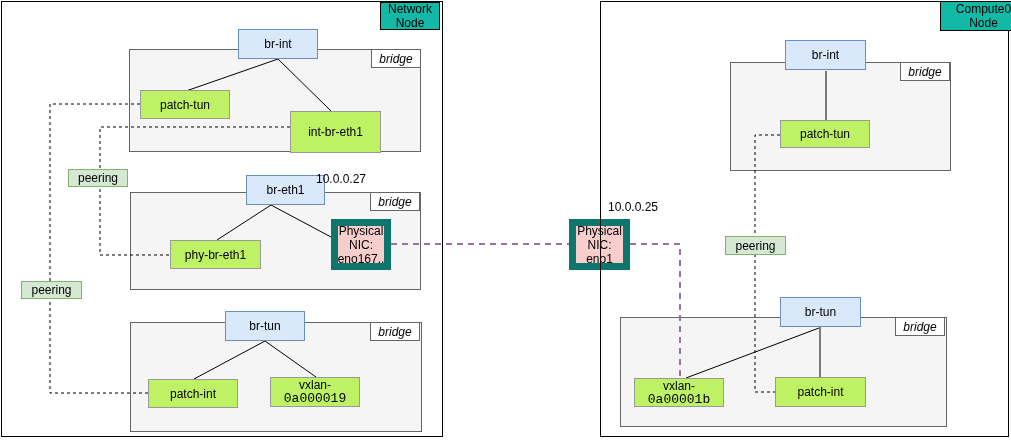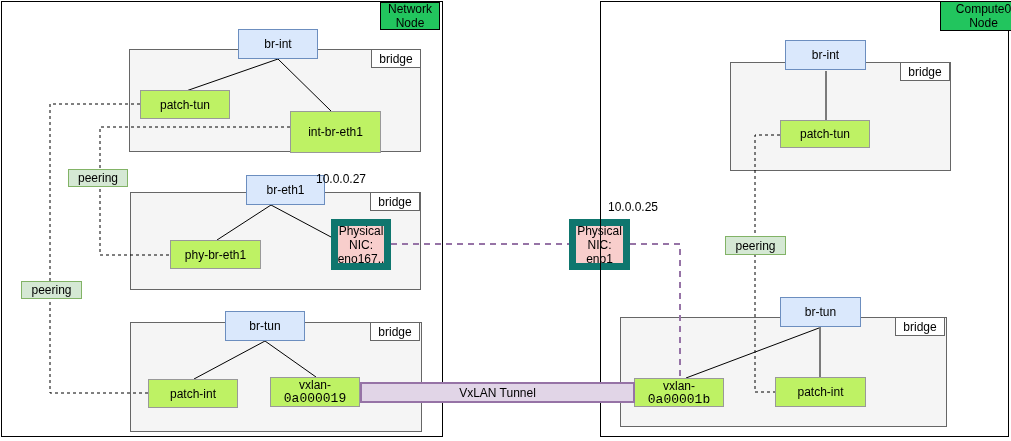--- a/index.html
+++ b/index.html
@@ -3,23 +3,23 @@
 <meta charset="utf-8">
 <style>
   html,body{margin:0;padding:0;background:#fff;}
   #canvas{
     position:relative;width:1011px;height:441px;background:#fff;overflow:hidden;
     font-family:"Liberation Sans",sans-serif;font-size:12px;color:#000;
   }
   .abs{position:absolute;box-sizing:border-box;}
   .txt{display:flex;align-items:center;justify-content:center;text-align:center;line-height:14px;}
   .node-box{background:#fff;border:1.5px solid #000;z-index:0;}
-  .node-title{background:#22c55e;border:1px solid #000;z-index:12;}
+  .node-title{background:#14b8a6;border:1px solid #000;z-index:12;}
   .container{background:#f5f5f5;border:1px solid #666;z-index:1;}
-  .tab{background:#fff;border:1px solid #666;z-index:2;}
+  .tab{background:#fff;border:1px solid #666;z-index:2;font-style:italic;}
   .blue{background:#dae8fc;border:1px solid #6c8ebf;z-index:10;}
   .port{background:#bef264;border:1px solid #999;z-index:10;}
   .red{background:#f8cecc;border:7px solid #0f766e;z-index:10;}
   .green{background:#d5e8d4;border:1px solid #82b366;z-index:10;}
   .ip{z-index:10;display:flex;align-items:center;}
   .mono{font-family:"Liberation Mono",monospace;font-size:13px;}
   #wires{position:absolute;left:0;top:0;z-index:3;pointer-events:none;}
   .band{background:#e1d5e7;border:2px solid #9673a6;z-index:30;}
   .border-overlay{background:#000;width:1px;z-index:31;}
 </style>
@@ -91,15 +91,14 @@
   <div class="abs port txt" style="left:634px;top:378px;width:90px;height:29px;flex-direction:column;">
     <span>vxlan-</span>
     <span class="mono">0a00001b</span>
   </div>
   <div class="abs port txt" style="left:775px;top:377px;width:91px;height:30px;">patch-int</div>
 
   <div class="abs green txt" style="left:68px;top:169px;width:60px;height:18px;">peering</div>
   <div class="abs green txt" style="left:21px;top:281px;width:61px;height:18px;">peering</div>
   <div class="abs green txt" style="left:725px;top:236px;width:61px;height:19px;">peering</div>
 
-  <div class="abs band txt" style="left:360px;top:382px;width:275px;height:21px;">VxLAN Tunnel</div>
 
 </div>
 
 </body></html>

